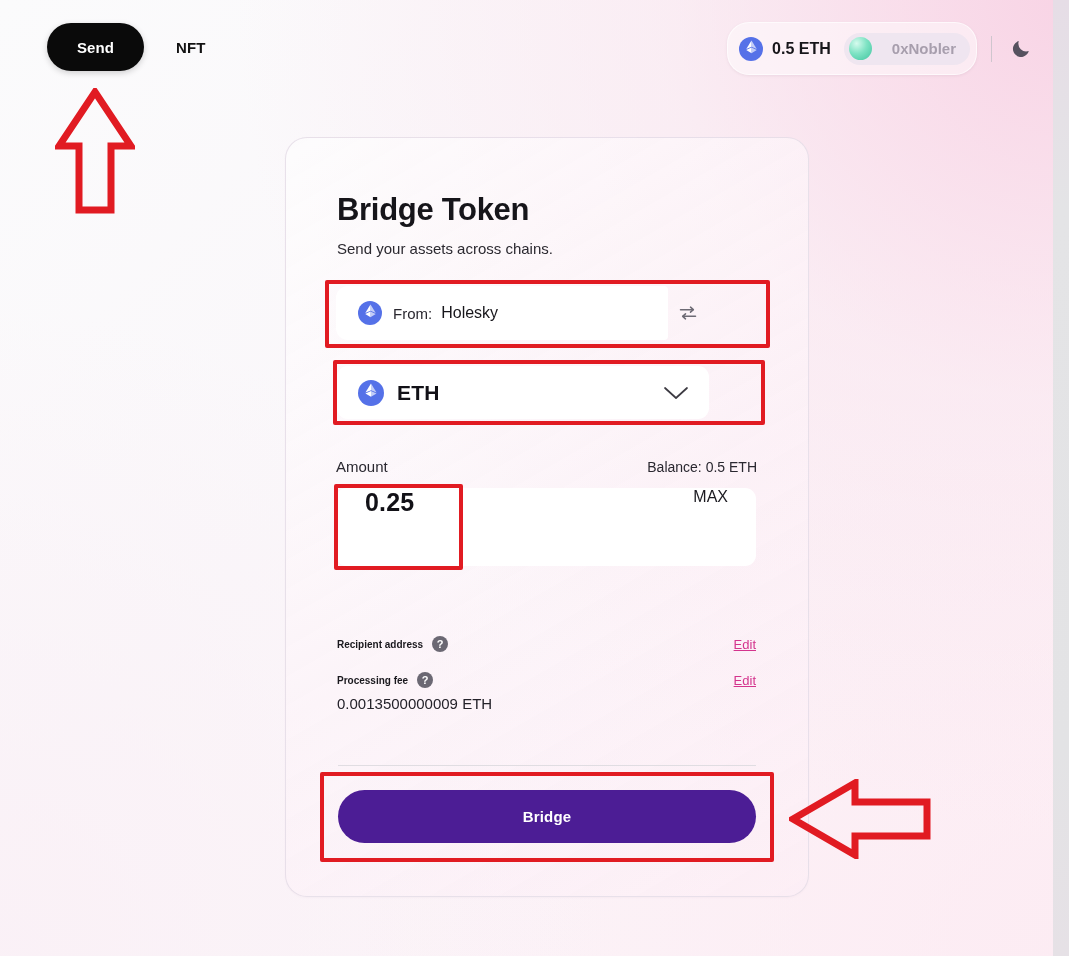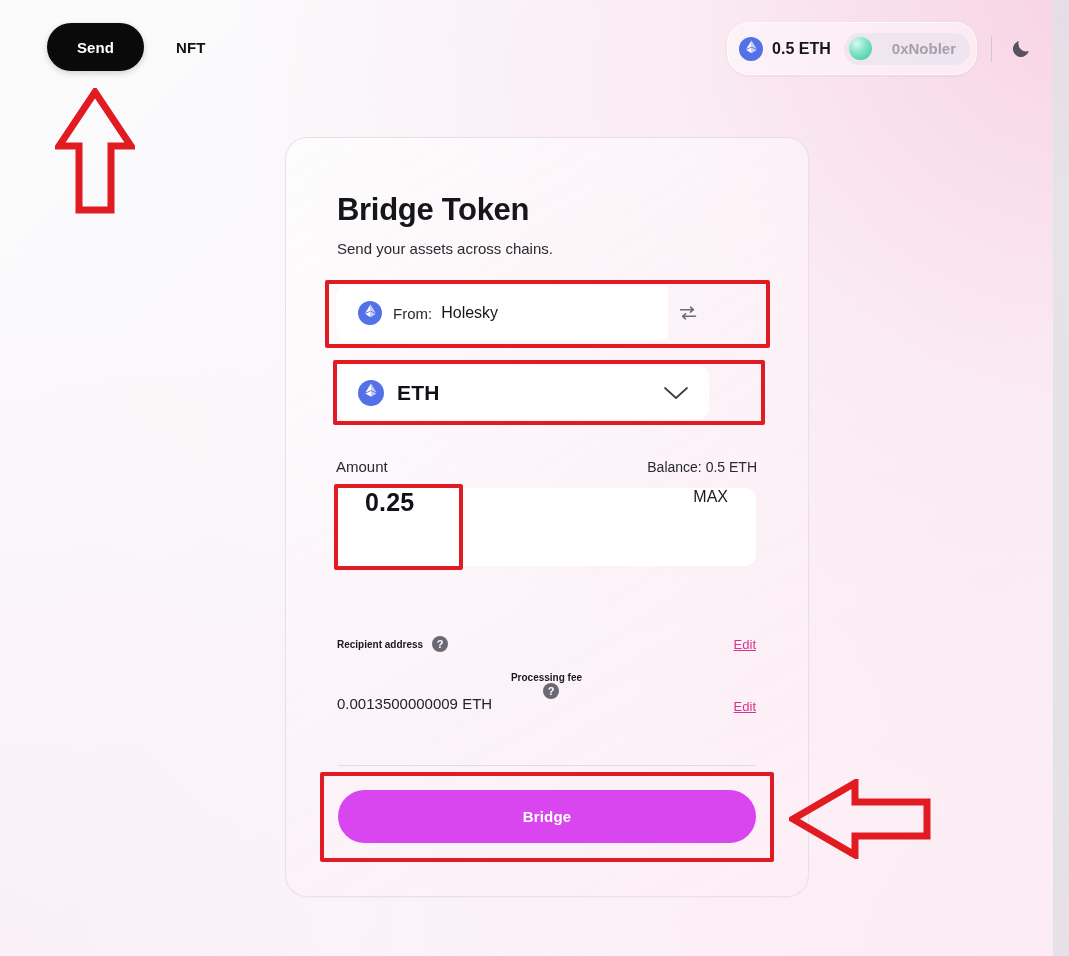--- a/index.html
+++ b/index.html
@@ -149,40 +149,40 @@
     width: 420px; height: 78px;
     background: #ffffff; border-radius: 11px;
     display: flex; align-items: flex-start; padding: 0 28px 0 29px;
   }
   .amt-value { font-size: 25px; font-weight: 700; color: #121117; letter-spacing: .2px; }
   .amt-max { margin-left: auto; font-size: 16px; color: #1b1a20; cursor: pointer; }
 
   
   .info-row { position: absolute; left: 337px; width: 419px; display: flex; align-items: center; }
   .info-row.r1 { top: 636px; }
-  .info-row.r2 { top: 672px; flex-direction: column; }
+  .info-row.r2 { top: 672px; }
   .info-key { font-size: 10px; font-weight: 700; color: #19181d; }
   .q-ico {
     width: 16px; height: 16px; border-radius: 50%; background: #6b6873;
     color: #ffffff; font-size: 11px; font-weight: 700;
     display: flex; align-items: center; justify-content: center;
     margin-left: 9px; cursor: pointer; line-height: 1;
   }
   .edit-link {
     margin-left: auto; font-size: 13px; color: #d4348d;
     text-decoration: underline; cursor: pointer;
   }
   .fee-value { position: absolute; left: 337px; top: 695px; font-size: 15px; color: #24222a; }
 
   .hr { position: absolute; left: 338px; top: 765px; width: 418px; height: 1px; background: #e0dde2; }
 
   .bridge-btn {
     position: absolute; left: 338px; top: 790px;
     width: 418px; height: 53px; border-radius: 27px;
-    background: #d946ef; color: #ffffff;
+    background: #4c1d95; color: #ffffff;
     display: flex; align-items: center; justify-content: center;
     font-size: 15px; font-weight: 700; letter-spacing: .2px;
     cursor: pointer; border: none;
     font-family: "Liberation Sans", sans-serif;
   }
 
   
   .hl { position: absolute; border: 4px solid #e11b22; border-radius: 2px; pointer-events: none; }
   .hl-chain  { left: 325px; top: 280px;  width: 445px; height: 68px; }
   .hl-token  { left: 333px; top: 360px;  width: 432px; height: 65px; }

